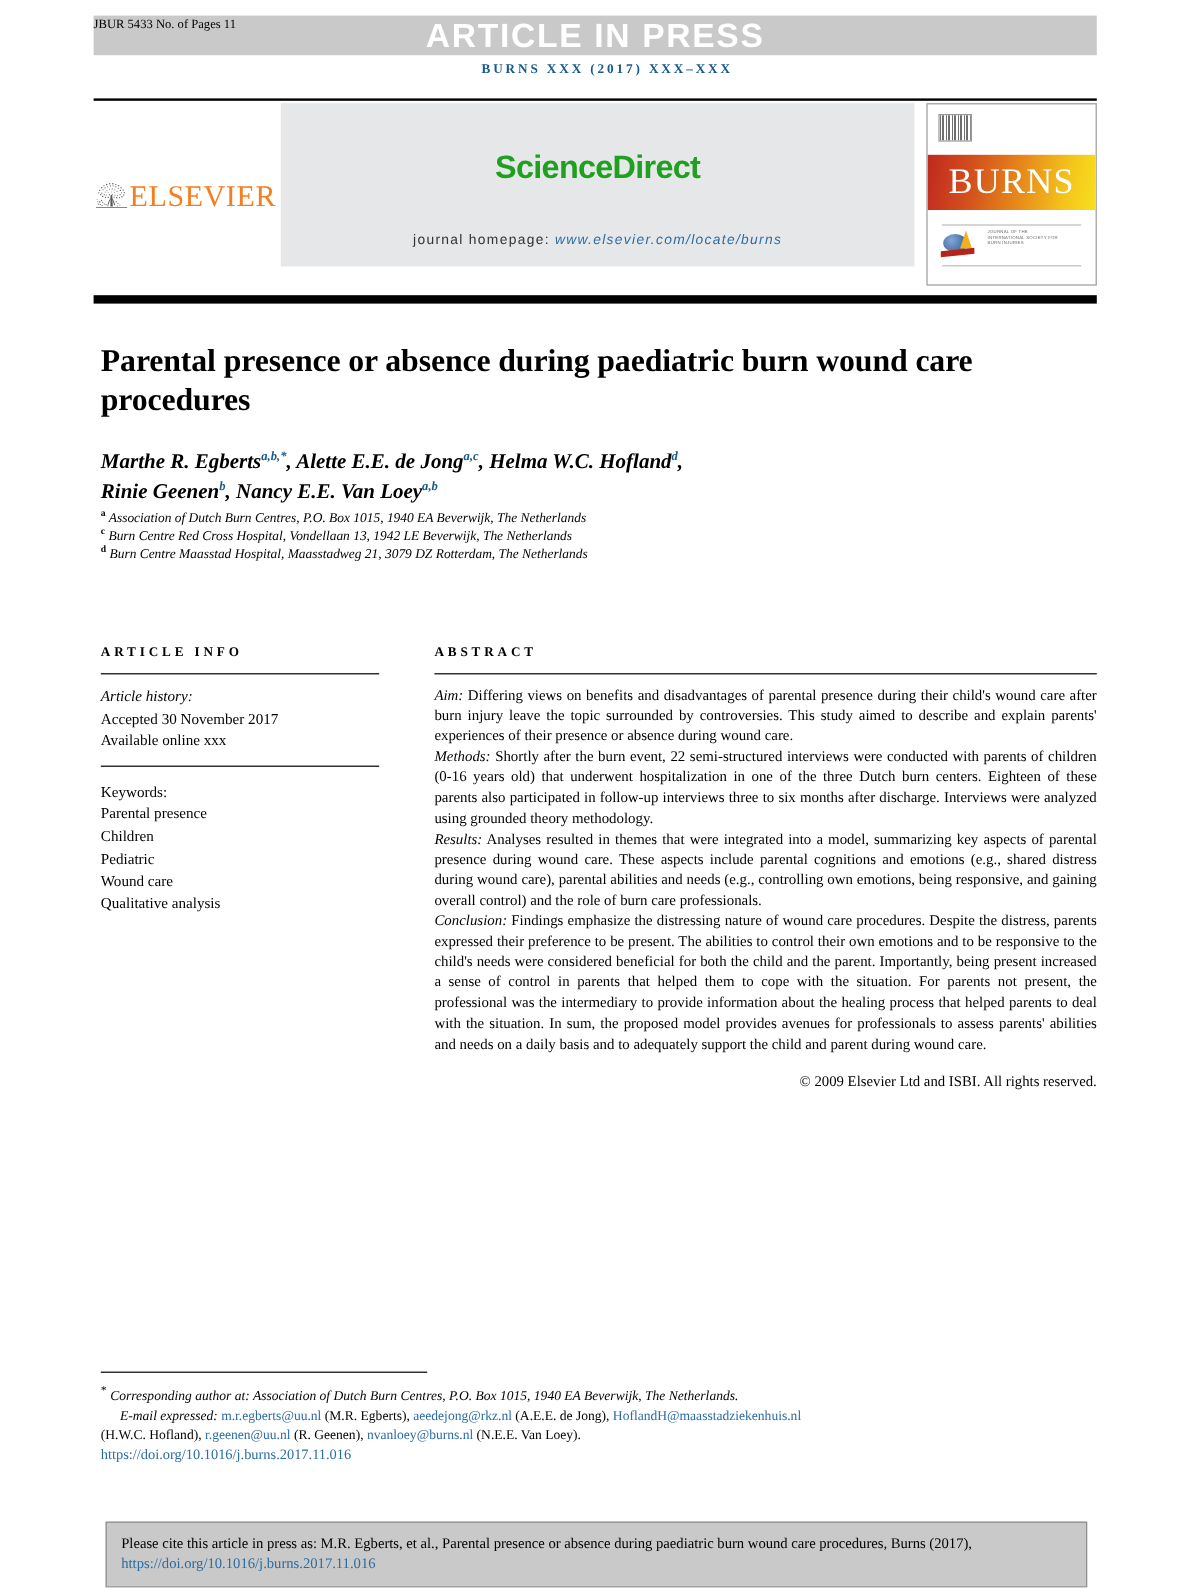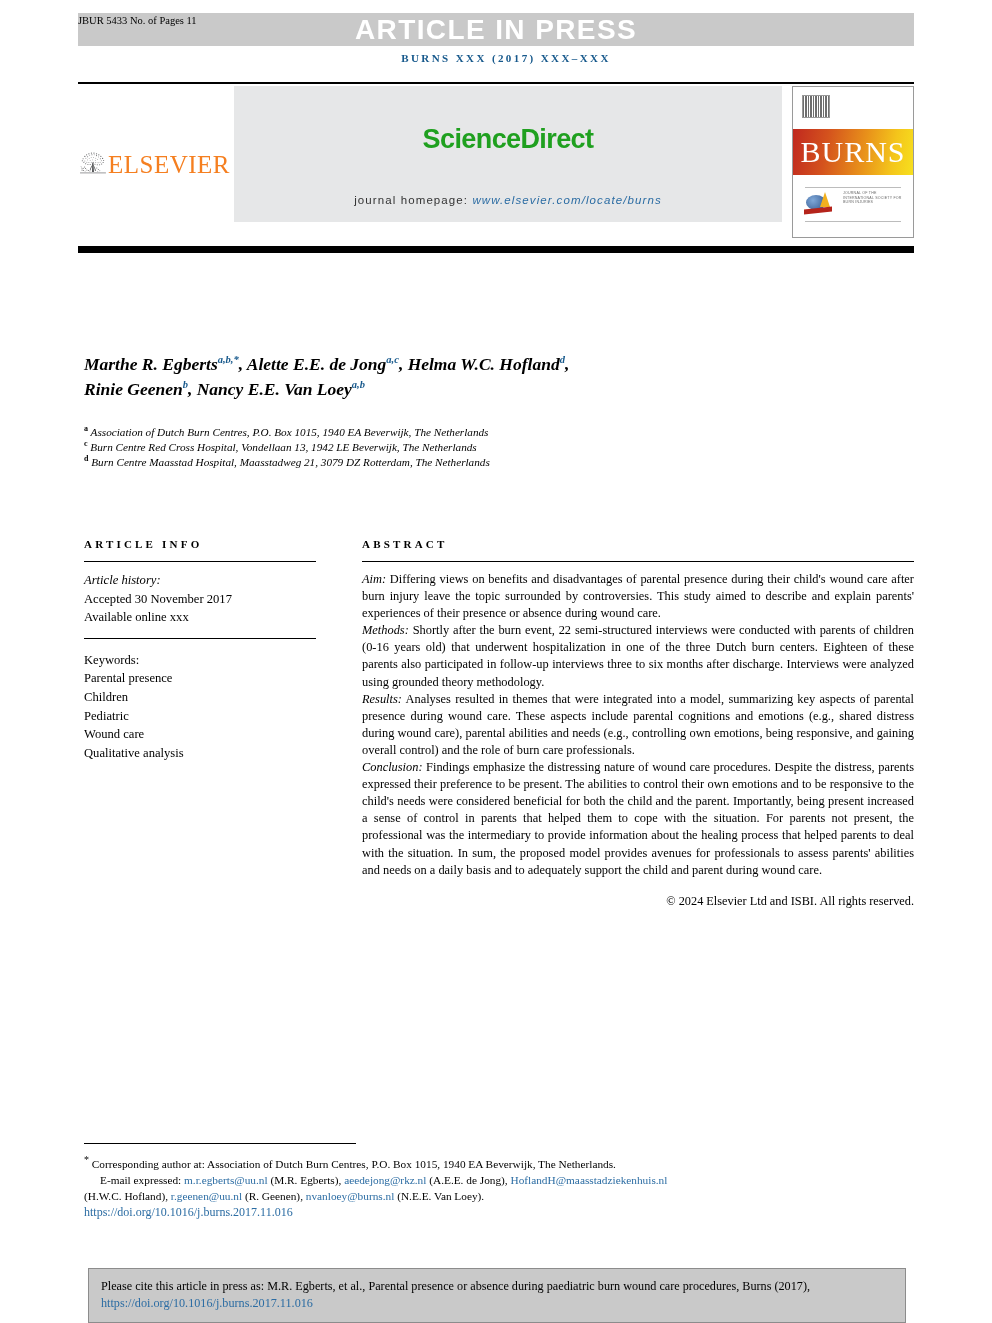--- a/index.html
+++ b/index.html
@@ -130,21 +130,21 @@
     letter-spacing: 1.1px;
     color: #333;
   }
   .sd-home a, .sd-home .lnk {
     color: #2b6ca3;
     text-decoration: none;
     font-style: italic;
   }
 
   .cover-box {
-    width: 122px;
+    width: 142px;
     border: 1px solid #9a9a9a;
     background: #fff;
     position: relative;
     box-sizing: border-box;
     overflow: hidden;
   }
   .cover-barcode {
     position: absolute;
     left: 9px; top: 8px;
     width: 26px; height: 21px;
@@ -229,21 +229,21 @@
     font-weight: bold;
     font-size: 26.5px;
     line-height: 33px;
     letter-spacing: -0.1px;
     color: #000;
   }
 
   
   .authors {
     position: absolute;
-    left: 84px; top: 352px;
+    left: 84px; top: 372px;
     width: 790px;
     font-family: "Liberation Serif", serif;
     font-style: italic;
     font-weight: bold;
     font-size: 17.5px;
     line-height: 25px;
   }
   .authors sup {
     color: #17598c;
     font-size: 10.5px;
@@ -336,20 +336,21 @@
   }
   .footnotes {
     position: absolute;
     left: 84px; top: 1152px;
     width: 830px;
     font-family: "Liberation Serif", serif;
     font-size: 11.3px;
     line-height: 16.2px;
   }
   .footnotes .corr {
+    font-style: italic;
   }
   .fn-indent { padding-left: 16px; }
   .lnk { color: #2b6ca3; }
   .doi-line {
     color: #2b6ca3;
     font-size: 12px;
   }
   .issn-line {
     font-size: 12px;
     color: #000;
@@ -495,20 +496,21 @@
         <span>JOURNAL OF THE</span>
         <span>INTERNATIONAL SOCIETY FOR</span>
         <span>BURN INJURIES</span>
       </div>
       <div class="cover-rule" id="cover-rule-2"></div>
     </div>
   </div>
 
   <div id="rule-thick"></div>
 
+  <h1 class="title">Parental presence or absence during paediatric burn wound care procedures</h1>
 
   <div class="authors">
     <span><span>Marthe R. Egberts</span><sup>a,b,*</sup></span>,
     <span><span>Alette E.E. de Jong</span><sup>a,c</sup></span>,
     <span><span>Helma W.C. Hofland</span><sup>d</sup></span>,<br>
     <span><span>Rinie Geenen</span><sup>b</sup></span>,
     <span><span>Nancy E.E. Van Loey</span><sup>a,b</sup></span>
   </div>
 
   <div class="affils">
@@ -537,21 +539,21 @@
   </div>
 
   <div class="col-abs">
     <div class="sec-head">ABSTRACT</div>
     <div class="hr-dark"></div>
     <div class="abs-body">
       <p><span class="lead">Aim:</span><span> Differing views on benefits and disadvantages of parental presence during their child's wound care after burn injury leave the topic surrounded by controversies. This study aimed to describe and explain parents' experiences of their presence or absence during wound care.</span></p>
       <p><span class="lead">Methods:</span><span> Shortly after the burn event, 22 semi-structured interviews were conducted with parents of children (0-16 years old) that underwent hospitalization in one of the three Dutch burn centers. Eighteen of these parents also participated in follow-up interviews three to six months after discharge. Interviews were analyzed using grounded theory methodology.</span></p>
       <p><span class="lead">Results:</span><span> Analyses resulted in themes that were integrated into a model, summarizing key aspects of parental presence during wound care. These aspects include parental cognitions and emotions (e.g., shared distress during wound care), parental abilities and needs (e.g., controlling own emotions, being responsive, and gaining overall control) and the role of burn care professionals.</span></p>
       <p><span class="lead">Conclusion:</span><span> Findings emphasize the distressing nature of wound care procedures. Despite the distress, parents expressed their preference to be present. The abilities to control their own emotions and to be responsive to the child's needs were considered beneficial for both the child and the parent. Importantly, being present increased a sense of control in parents that helped them to cope with the situation. For parents not present, the professional was the intermediary to provide information about the healing process that helped parents to deal with the situation. In sum, the proposed model provides avenues for professionals to assess parents' abilities and needs on a daily basis and to adequately support the child and parent during wound care.</span></p>
-      <div class="copyright">© 2024 Elsevier Ltd and ISBI. All rights reserved.</div>
+      <div class="copyright">© 2009 Elsevier Ltd and ISBI. All rights reserved.</div>
     </div>
   </div>
 
   <div id="rule-foot"></div>
   <div class="footnotes">
     <div>
       <span class="star">*</span>
       <span class="corr">Corresponding author at: Association of Dutch Burn Centres, P.O. Box 1015, 1940 EA Beverwijk, The Netherlands.</span>
     </div>
     <div class="fn-indent">

